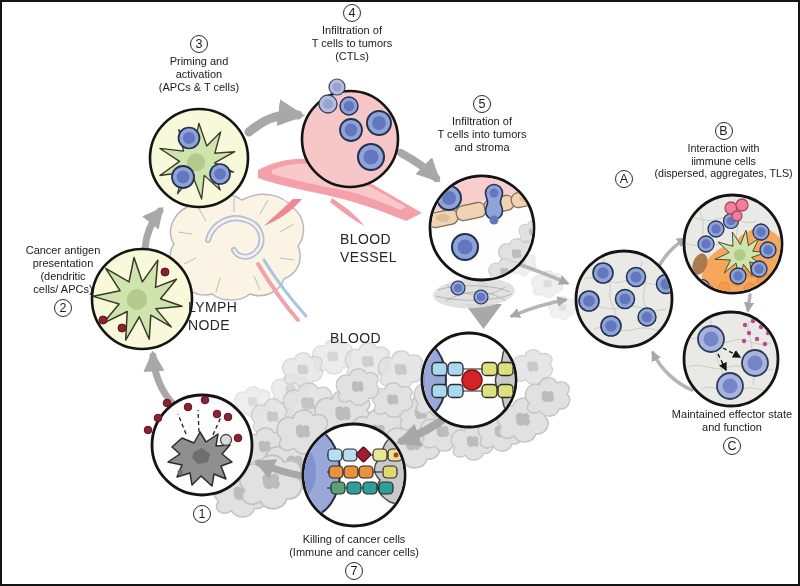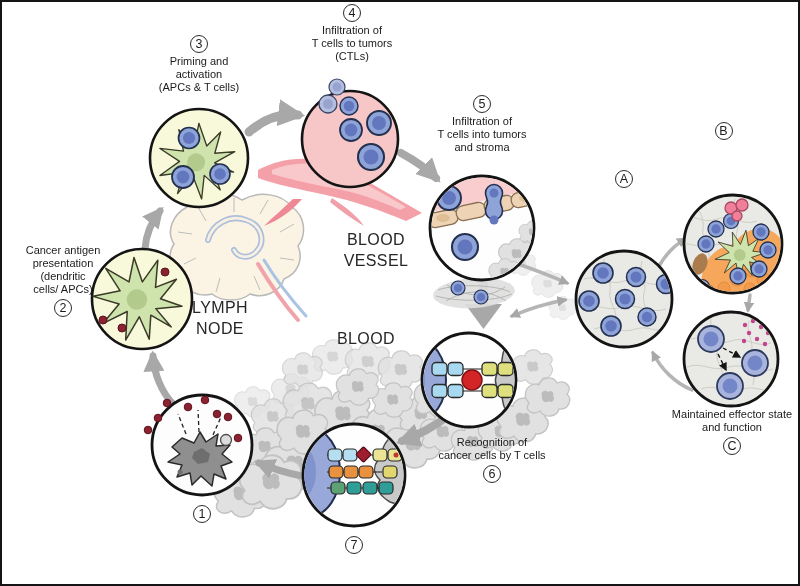--- a/index.html
+++ b/index.html
@@ -6,21 +6,21 @@
   .stage{position:relative;width:800px;height:586px;background:#fff;border:2px solid #141414;
          box-sizing:border-box;overflow:hidden;font-family:"Liberation Sans",sans-serif;}
   .stage svg{position:absolute;left:0;top:0;}
   .lbl{position:absolute;text-align:center;font-size:11px;line-height:1.18;color:#1b1b1b;}
   .lbl .num{display:block;width:18px;height:18px;line-height:17px;border:1.5px solid #2b2b2b;
             border-radius:50%;margin:0 auto 2px;font-size:12.5px;box-sizing:border-box;
             background:#fff;}
   .lbl .txt{display:block;white-space:pre-line;}
   .lbl.below .num{margin:3px auto 0;}
   .lbl.small .txt{font-size:10.7px;}
-  .anat{position:absolute;text-align:center;font-size:16px;line-height:1.3;letter-spacing:.4px;
+  .anat{position:absolute;font-size:14px;line-height:1.3;letter-spacing:.4px;
         color:#262626;white-space:pre-line;}
 </style>
 </head>
 <body>
 
 <div class="stage">
 
 <svg width="800" height="586" viewBox="0 0 800 586">
 <defs>
   <marker id="mh" viewBox="0 0 3 3" markerWidth="3" markerHeight="3" refX="2.2" refY="1.5" orient="auto-start-reverse">
@@ -383,20 +383,23 @@
 
 <div class="lbl" style="left:413px;top:93px;width:134px">
   <span class="num">5</span>
   <span class="txt">Infiltration of
 T cells into tumors
 and stroma</span>
 </div>
 
 <div class="lbl small" style="left:645px;top:120px;width:153px">
   <span class="num">B</span>
+  <span class="txt">Interaction with
+iimmune cells
+(dispersed, aggregates, TLS)</span>
 </div>
 
 <div class="lbl" style="left:548px;top:168px;width:148px">
   <span class="num">A</span>
 </div>
 
 <div class="lbl below" style="left:2px;top:242px;width:118px">
   <span class="txt">Cancer antigen
 presentation
 (dendritic
@@ -414,22 +417,19 @@
   <span class="txt">Maintained effector state
 and function</span>
   <span class="num">C</span>
 </div>
 
 <div class="lbl below" style="left:132px;top:500px;width:136px">
   <span class="num">1</span>
 </div>
 
 <div class="lbl below" style="left:272px;top:531px;width:160px">
+  <span class="txt">Killing of cancer cells
+(Immune and cancer cells)</span>
   <span class="num">7</span>
 </div>
 
-<div class="lbl below" style="left:418px;top:434px;width:144px">
-  <span class="txt">Recognition of
-cancer cells by T cells</span>
-  <span class="num">6</span>
-</div>
 
 </div>
 
 </body></html>

